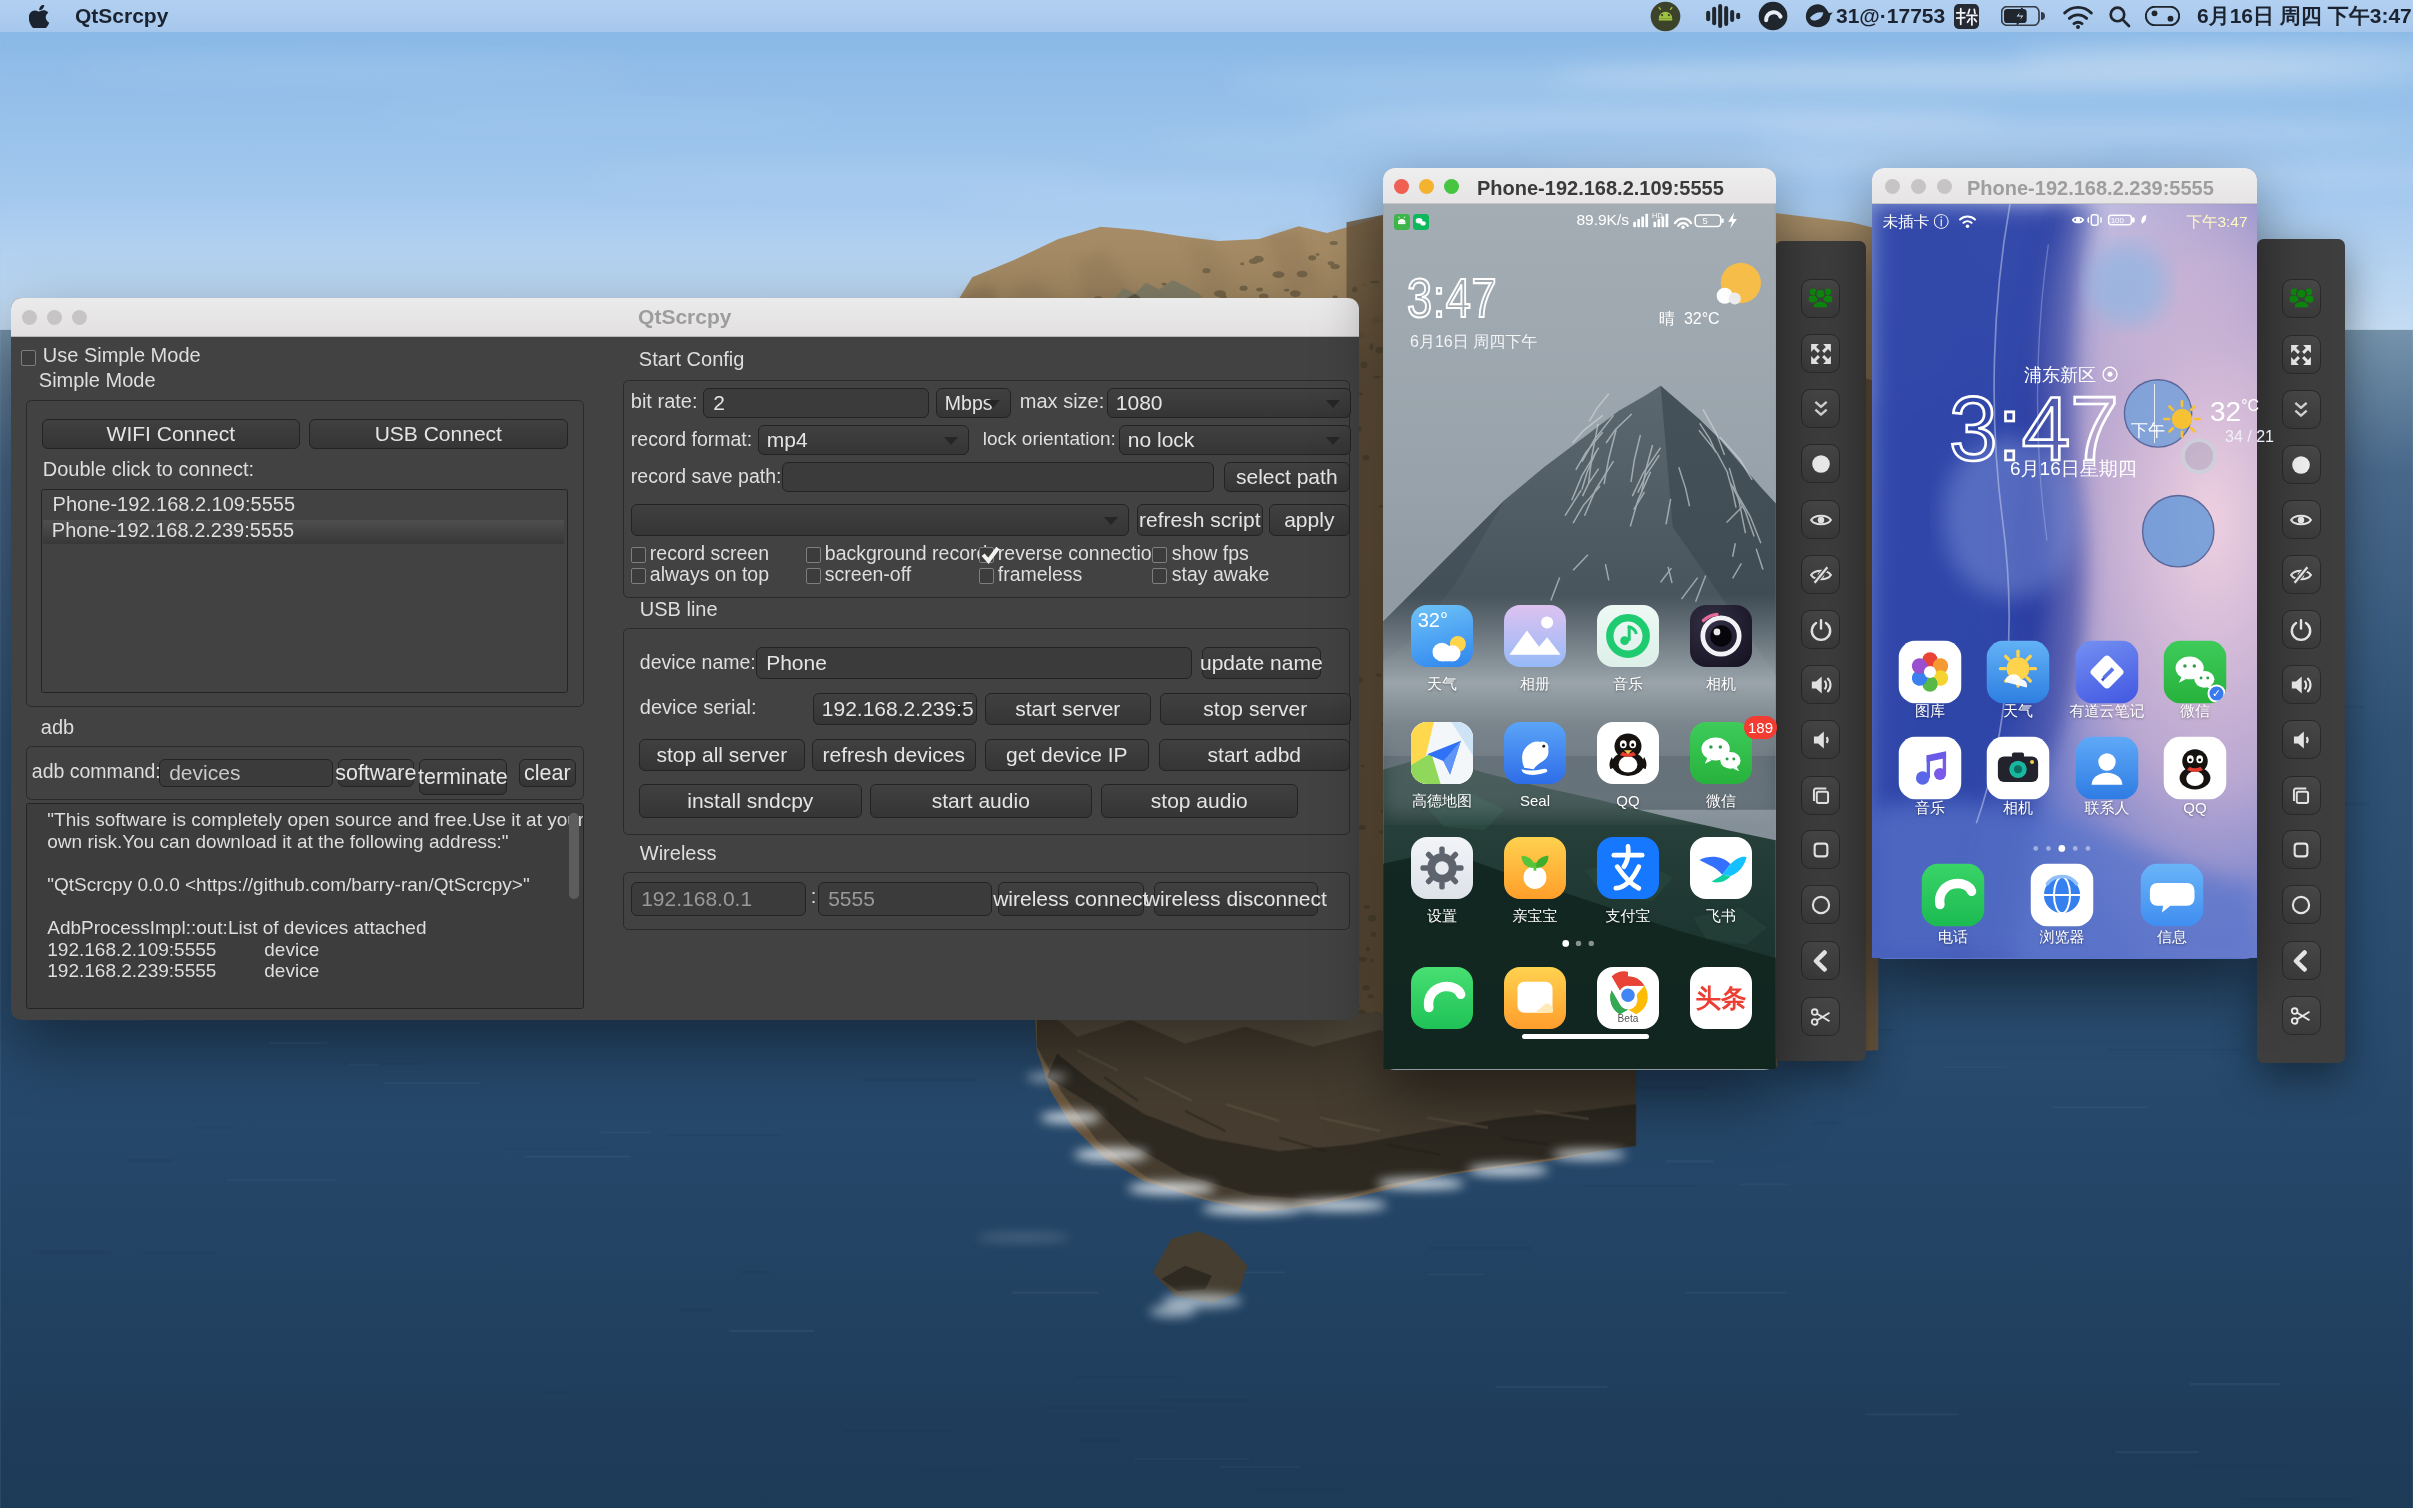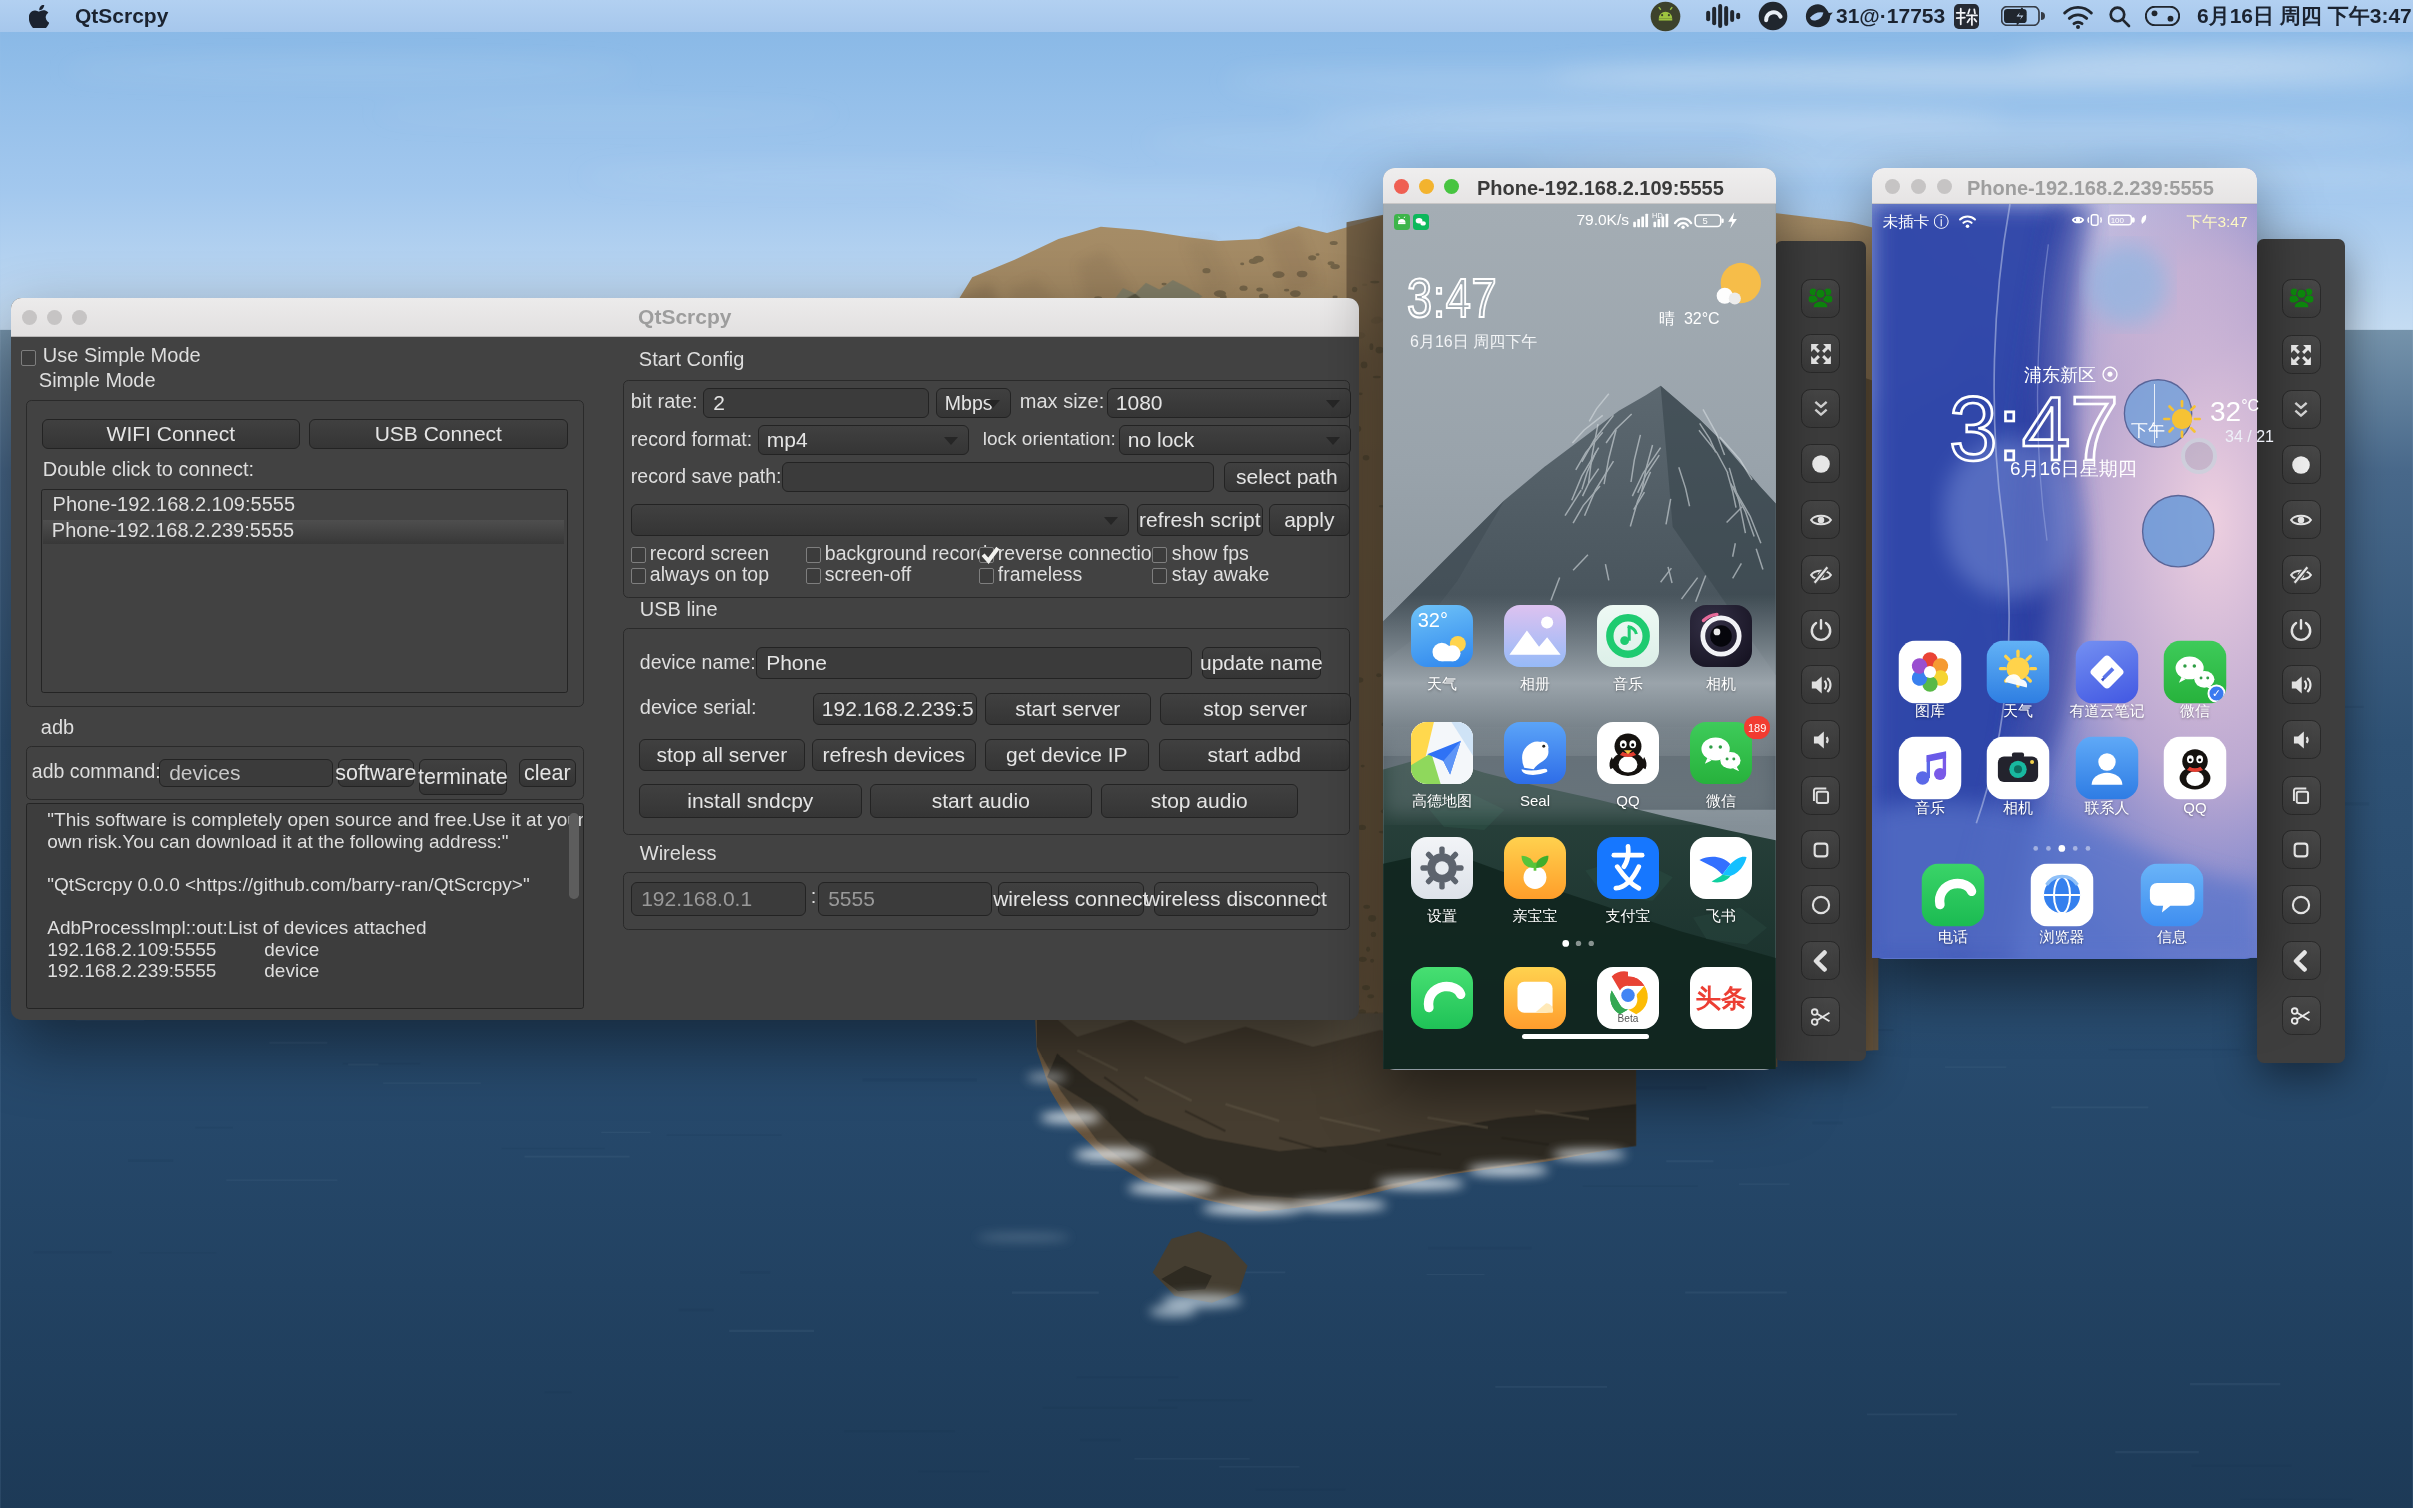--- a/index.html
+++ b/index.html
@@ -766,21 +766,21 @@
 <div class="abs" style="left:11.4px;top:46px;width:15.5px;height:15.5px;background:#3db54a;border-radius:3.4px"><svg width="15.5" height="15.5" viewBox="0 0 23 23">
         <path d="M6,13 a5.5,5.5 0 0 1 11,0 z" fill="#fff"></path>
         <rect x="6" y="13" width="11" height="2" fill="#fff"></rect>
         <line x1="8" y1="6" x2="7" y2="4" stroke="#fff" stroke-width="1.4"></line>
         <line x1="15" y1="6" x2="16" y2="4" stroke="#fff" stroke-width="1.4"></line>
       </svg></div>
 <div class="abs" style="left:30px;top:46px;width:15.5px;height:15.5px;background:#0db85c;border-radius:3.4px"><svg width="15.5" height="15.5" viewBox="0 0 23 23">
         <ellipse cx="9" cy="10" rx="5" ry="4" fill="#fff"></ellipse>
         <ellipse cx="15" cy="14" rx="4" ry="3.2" fill="#fff"></ellipse>
       </svg></div>
-<div class="abs" style="right:147px;top:43px;color:#fff;font-size:15.5px;white-space:nowrap">79.0K/s</div>
+<div class="abs" style="right:147px;top:43px;color:#fff;font-size:15.5px;white-space:nowrap">89.9K/s</div>
     <svg class="abs" style="right:20px;top:43px" width="123" height="17.5" viewBox="0 0 182 26">
       <g fill="#fff">
         <rect x="0" y="16" width="4" height="8" rx="1"></rect>
         <rect x="6" y="12" width="4" height="12" rx="1"></rect>
         <rect x="12" y="8" width="4" height="16" rx="1"></rect>
         <rect x="18" y="4" width="4" height="20" rx="1"></rect>
         <text x="28" y="10" font-size="11" font-family="Liberation Sans">HD</text>
         <rect x="30" y="16" width="4" height="8" rx="1"></rect>
         <rect x="36" y="12" width="4" height="12" rx="1"></rect>
         <rect x="42" y="8" width="4" height="16" rx="1"></rect>
@@ -956,21 +956,21 @@
         <path d="M58,42 a14,14 0 0 1 -12,21 l12.2,7 a28,28 0 0 0 12,-42 z" fill="#fcbc05"></path>
         <circle cx="46" cy="42" r="13" fill="#fff"></circle>
         <circle cx="46" cy="42" r="10" fill="#4285f4"></circle>
         <text x="46" y="82" font-size="15" fill="#555" text-anchor="middle" font-family="Liberation Sans">Beta</text>
       </svg>
     </div>
 <div class="icon" style="left:338px;top:830px;">
       <div style="position:absolute;inset:0;background:#fff"></div>
       <div style="position:absolute;inset:0;display:flex;align-items:center;justify-content:center;color:#ec3e33;font-size:25.6px;font-weight:bold">头条</div>
     </div>
-<div class="abs" style="left:361px;top:548px;min-width:24px;height:23px;background:#f23c31;border-radius:11.4px;color:#fff;font-size:11px;display:flex;align-items:center;justify-content:center;padding:0 4px;z-index:5">189</div>
+<div class="abs" style="left:361px;top:548px;min-width:24px;height:23px;background:#f23c31;border-radius:11.4px;color:#fff;font-size:15px;display:flex;align-items:center;justify-content:center;padding:0 4px;z-index:5">189</div>
 <div class="ilabel" style="left:59px;top:507px">天气</div>
 <div class="ilabel" style="left:152px;top:507px">相册</div>
 <div class="ilabel" style="left:245px;top:507px">音乐</div>
 <div class="ilabel" style="left:338px;top:507px">相机</div>
 <div class="ilabel" style="left:59px;top:624px">高德地图</div>
 <div class="ilabel" style="left:152px;top:624px">Seal</div>
 <div class="ilabel" style="left:245px;top:624px">QQ</div>
 <div class="ilabel" style="left:338px;top:624px">微信</div>
 <div class="ilabel" style="left:59px;top:739px">设置</div>
 <div class="ilabel" style="left:152px;top:739px">亲宝宝</div>

